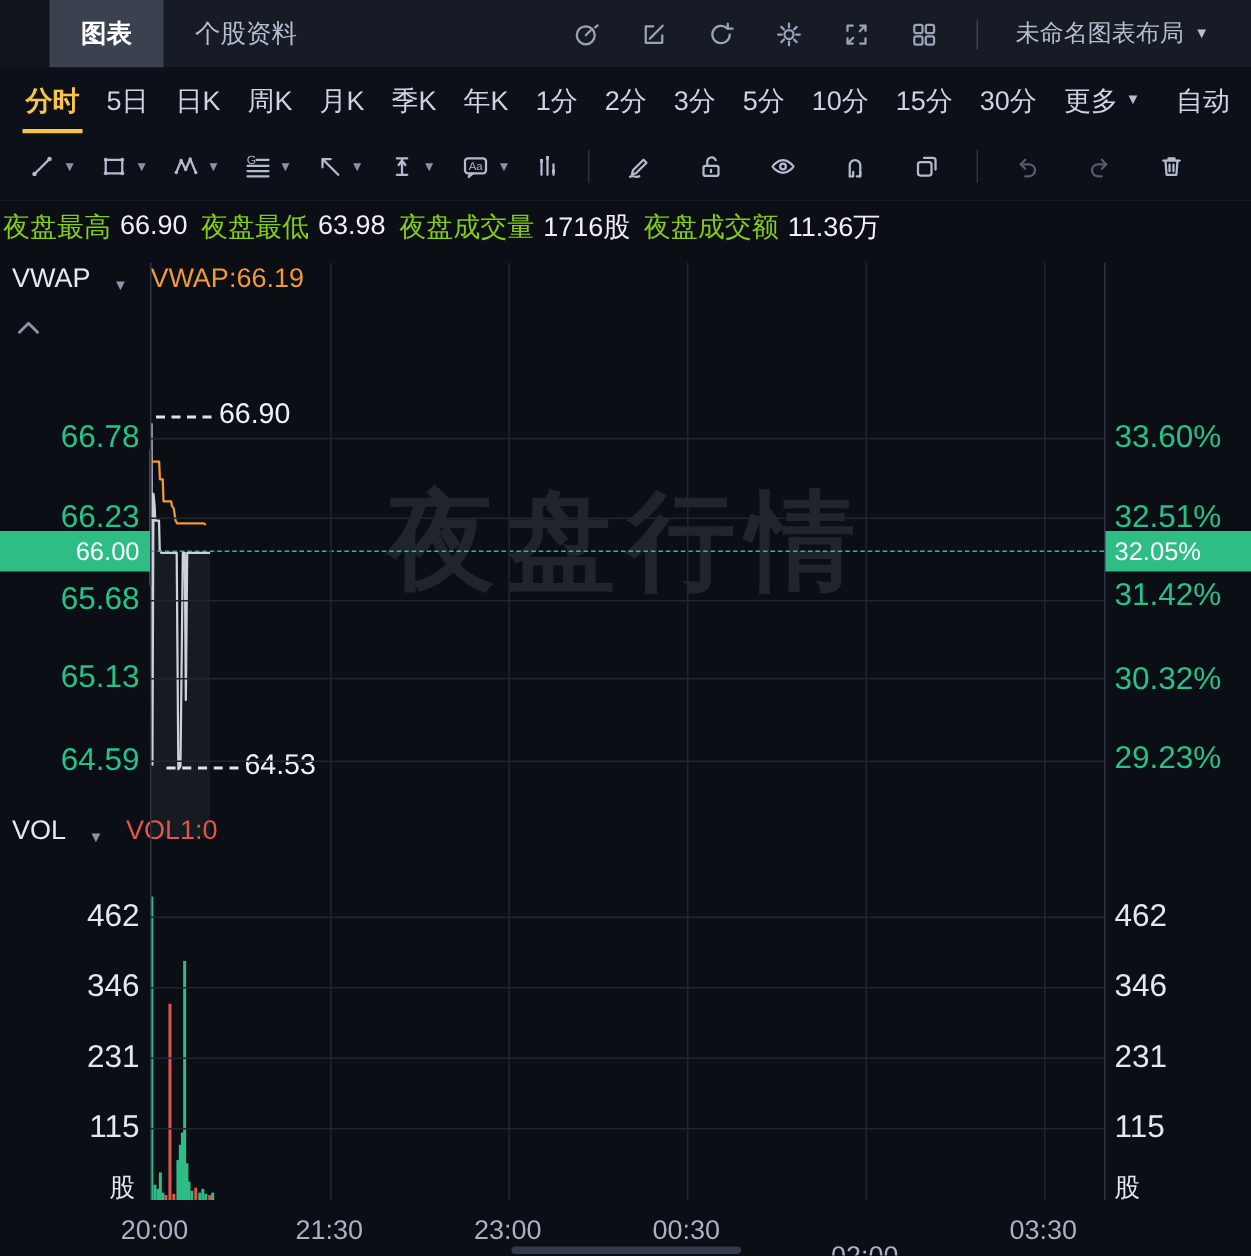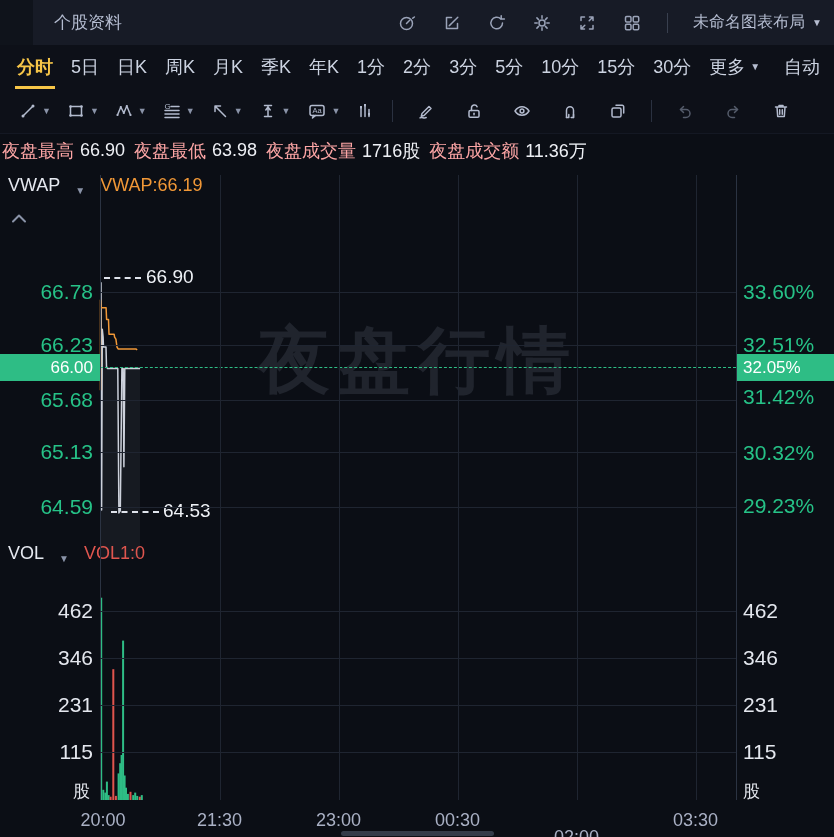--- a/index.html
+++ b/index.html
@@ -3,21 +3,21 @@
 <meta charset="utf-8">
 <style>
   html,body{margin:0;padding:0;}
   body{width:834px;height:837px;background:#0b0e15;font-family:"Liberation Sans",sans-serif;overflow:hidden;position:relative;color:#e6e9f0;}
   
   .topnav{position:absolute;top:0;left:0;width:834px;height:45px;background:#171b26;display:flex;align-items:stretch;}
   .nav-strip{width:33px;background:#0f131b;}
   .tabs{display:flex;}
   .tab{padding:0 21px;display:flex;align-items:center;font-size:17px;color:#b4bcd0;cursor:pointer;}
   .tab.active{background:#3a4250;color:#ffffff;font-weight:bold;}
-  .topnav-icons{margin-left:auto;display:flex;align-items:center;gap:25px;padding-right:12px;}
+  .topnav-icons{margin-left:auto;display:flex;align-items:center;gap:25px;padding-right:28px;}
   .ticon{display:flex;align-items:center;color:#9aa3b8;}
   .ticon svg{stroke:currentColor;fill:none;stroke-width:1.5;stroke-linecap:round;stroke-linejoin:round;}
   .v-divider{width:1px;height:20px;background:#39404f;}
   .layout-select{display:flex;align-items:center;gap:7px;font-size:16px;color:#b4bcd0;cursor:pointer;}
   .caret{font-size:9px;color:#8a93a8;line-height:1;}
   
   .tfbar{position:absolute;top:45px;left:0;width:834px;height:44px;background:#0d1018;display:flex;align-items:stretch;padding:0 8px;box-sizing:border-box;}
   .tf-item{padding:0 9px;font-size:18px;color:#ccd3e1;display:flex;align-items:center;position:relative;cursor:pointer;white-space:nowrap;}
   .tf-item.active{color:#f7c648;font-weight:bold;}
   .tf-item.active::after{content:"";position:absolute;left:7px;right:7px;bottom:0;height:3px;background:#f7c648;}
@@ -27,21 +27,21 @@
   .toolbar{position:absolute;top:89px;left:0;width:834px;height:45px;background:#0d1018;display:flex;align-items:center;padding:0 10px;box-sizing:border-box;border-bottom:1px solid #141823;}
   .tool{display:flex;align-items:center;gap:3px;padding:0 7px;color:#b3bbce;cursor:pointer;}
   .tool svg{stroke:currentColor;fill:none;stroke-width:1.5;stroke-linecap:round;stroke-linejoin:round;}
   .tool svg text{stroke:none;fill:currentColor;font-family:"Liberation Sans",sans-serif;}
   .tool svg rect.f, .tool svg circle.f{fill:currentColor;stroke:none;}
   .tool.dim{color:#555c6b;}
   .rtool{padding:0 13px;}
   .tb-divider{width:1px;height:22px;background:#2a3140;margin:0 9px;}
   
   .infoline{position:absolute;top:134px;left:0;width:834px;height:33px;display:flex;align-items:center;padding-left:2px;font-size:18px;box-sizing:border-box;}
-  .infoline .lab{color:#fca5a5;margin-right:6px;}
+  .infoline .lab{color:#84cc16;margin-right:6px;}
   .infoline .val{color:#eef0f5;margin-right:9px;}
   
   .chart{position:absolute;top:167px;left:0;width:834px;height:670px;}
   .vgrid{position:absolute;top:8px;height:625px;width:1px;background:#1f2531;}
   .vgrid.axisline{background:#2b3342;}
   .hgrid{position:absolute;left:100px;width:636px;height:1px;background:#1f2531;}
   .watermark{position:absolute;left:100px;width:636px;top:146px;text-align:center;font-size:72px;font-weight:bold;color:#20242d;letter-spacing:8px;white-space:nowrap;}
   #plot{position:absolute;left:0;top:0;}
   .axl{position:absolute;left:0;width:93px;text-align:right;font-size:21px;line-height:22px;}
   .axl.right{left:743px;width:auto;text-align:left;}
@@ -65,20 +65,21 @@
   .unit.l{left:0;width:90px;text-align:right;}
   .unit.r{left:743px;}
   .scrollthumb{position:absolute;top:664px;left:341px;width:153px;height:5px;background:#333b49;border-radius:2.5px;cursor:pointer;}
 </style>
 </head>
 <body>
 
 <div class="topnav">
   <div class="nav-strip"></div>
   <div class="tabs" id="tabs">
+      <div class="tab active">图表</div>
       <div class="tab">个股资料</div>
     </div>
   <div class="topnav-icons">
     <span class="ticon">
       <svg width="20" height="20" viewBox="0 0 20 20">
           <circle cx="9.5" cy="10.5" r="6"></circle>
           <path d="M9.5 10.5l3.2-3.2"></path>
           <path d="M15.8 5.2l1.6-1.2"></path>
         </svg>
     </span>

